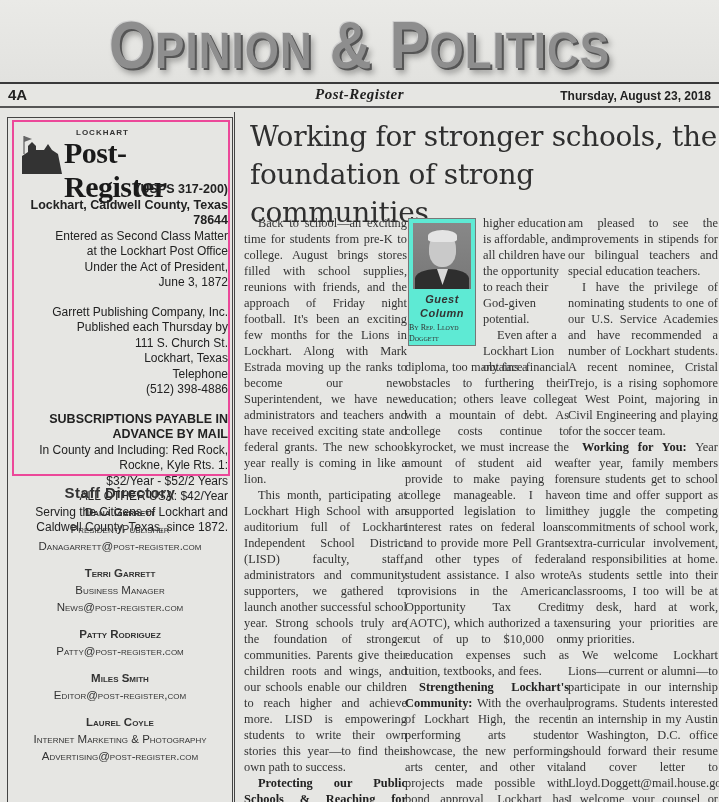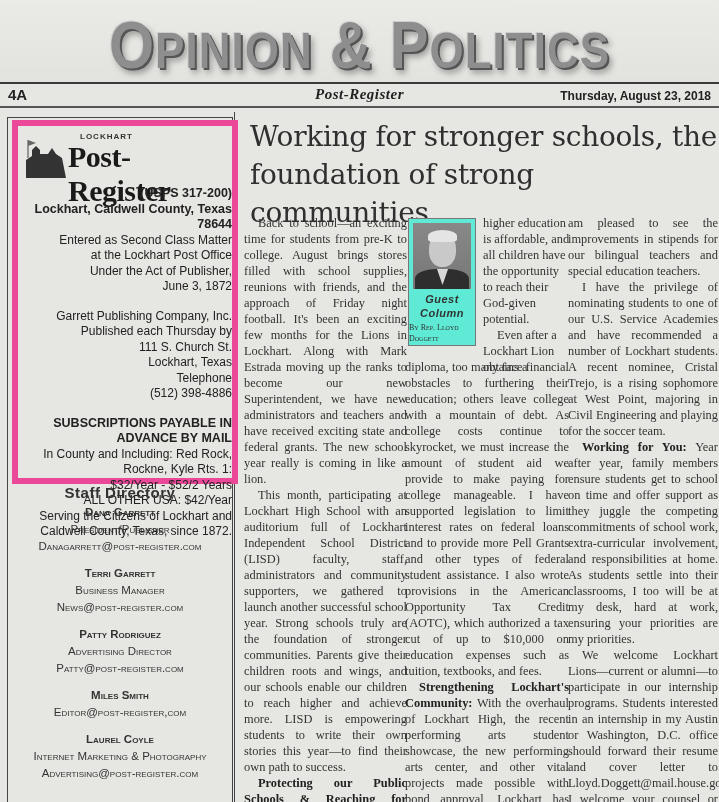--- a/index.html
+++ b/index.html
@@ -8,21 +8,21 @@
   .banner-title{position:absolute;left:0;top:6px;width:719px;text-align:center;font-family:"Liberation Sans",sans-serif;font-weight:bold;font-size:58px;letter-spacing:1px;color:#8e8e8e;text-shadow:2px 2px 0 #555,-1px -1px 0 #cfcfcf,4px 4px 6px rgba(0,0,0,0.35);transform:scaleY(1.15);transform-origin:top;}
   .banner-title .sc{font-size:44px;}
   .hr1{position:absolute;left:0;top:82px;width:719px;height:2px;background:#3a3a3a;}
   .folio{position:absolute;top:86px;font-family:"Liberation Sans",sans-serif;font-size:13px;color:#222;}
   .folio.page{left:8px;font-weight:bold;font-size:15px;}
   .folio.paper{left:0;width:719px;text-align:center;font-family:"Liberation Serif",serif;font-weight:bold;font-size:15px;font-style:italic;letter-spacing:0.5px;}
   .folio.date{right:8px;font-weight:bold;font-size:12px;top:89px;}
   .hr2{position:absolute;left:0;top:106px;width:719px;height:2px;background:#555;}
   .sidebar{position:absolute;left:0;top:112px;width:234px;height:690px;border-right:1px solid #444;}
   .sidebar .inner{position:absolute;left:7px;top:5px;width:224px;height:700px;border:1px solid #444;}
-  .box{position:absolute;left:4px;top:2px;width:214px;height:352px;border:6px solid #ec4899;}
+  .box{position:absolute;left:4px;top:2px;width:214px;height:352px;border:2px solid #ec4899;}
   .logo{position:absolute;left:4px;top:6px;width:208px;height:50px;}
   .logo .lock{position:absolute;left:58px;top:0;font-family:"Liberation Sans",sans-serif;font-size:8px;font-weight:bold;color:#333;letter-spacing:1px;}
   .logo .name{position:absolute;left:46px;top:8px;font-family:"Liberation Serif",serif;font-weight:bold;font-size:30px;color:#1a1a1a;letter-spacing:-0.5px;}
   .logo .bldg{position:absolute;left:0;top:6px;width:46px;height:40px;}
   .cinfo{position:absolute;left:0;width:214px;text-align:right;font-family:"Liberation Sans",sans-serif;font-size:12px;line-height:15.5px;color:#222;}
   .cinfo b{font-size:12.5px;}
   .staff-title{position:absolute;left:0;width:224px;text-align:center;font-family:"Liberation Sans",sans-serif;font-weight:bold;font-size:15px;color:#333;letter-spacing:0.5px;}
   .staff{position:absolute;left:0;width:224px;text-align:center;font-family:"Liberation Sans",sans-serif;font-size:10px;line-height:17px;color:#333;font-variant:small-caps;}
   .staff .n{font-weight:bold;font-size:11.5px;}
   .staff .r,.staff .e{font-size:11.5px;}
@@ -73,21 +73,21 @@
         </svg>
         <span class="lock">LOCKHART</span>
         <span class="name">Post-Register</span>
       </div>
       <div class="cinfo" style="top:60px">
         <div><b>(USPS 317-200)</b></div>
         <div><b>Lockhart, Caldwell County, Texas</b></div>
         <div><b>78644</b></div>
         <div>Entered as Second Class Matter</div>
         <div>at the Lockhart Post Office</div>
-        <div>Under the Act of Publisher,</div>
+        <div>Under the Act of President,</div>
         <div>June 3, 1872</div>
         <div style="height:14px"></div>
         <div>Garrett Publishing Company, Inc.</div>
         <div>Published each Thursday by</div>
         <div>111 S. Church St.</div>
         <div>Lockhart, Texas</div>
         <div>Telephone</div>
         <div>(512) 398-4886</div>
         <div style="height:14px"></div>
         <div><b>SUBSCRIPTIONS PAYABLE IN</b></div>
@@ -104,21 +104,20 @@
     <div class="staff" style="top:386px">
       <div class="n">Dana Garrett</div>
       <div class="r">President/Publisher</div>
       <div class="e">Danagarrett@post-register.com</div>
       <div style="height:10px"></div>
       <div class="n">Terri Garrett</div>
       <div class="r">Business Manager</div>
       <div class="e">News@post-register.com</div>
       <div style="height:10px"></div>
       <div class="n">Patty Rodriguez</div>
-      <div class="r">Advertising Director</div>
       <div class="e">Patty@post-register.com</div>
       <div style="height:10px"></div>
       <div class="n">Miles Smith</div>
       <div class="e">Editor@post-register,com</div>
       <div style="height:10px"></div>
       <div class="n">Laurel Coyle</div>
       <div class="r">Internet Marketing &amp; Photography</div>
       <div class="e">Advertising@post-register.com</div>
       <div style="height:10px"></div>
 

